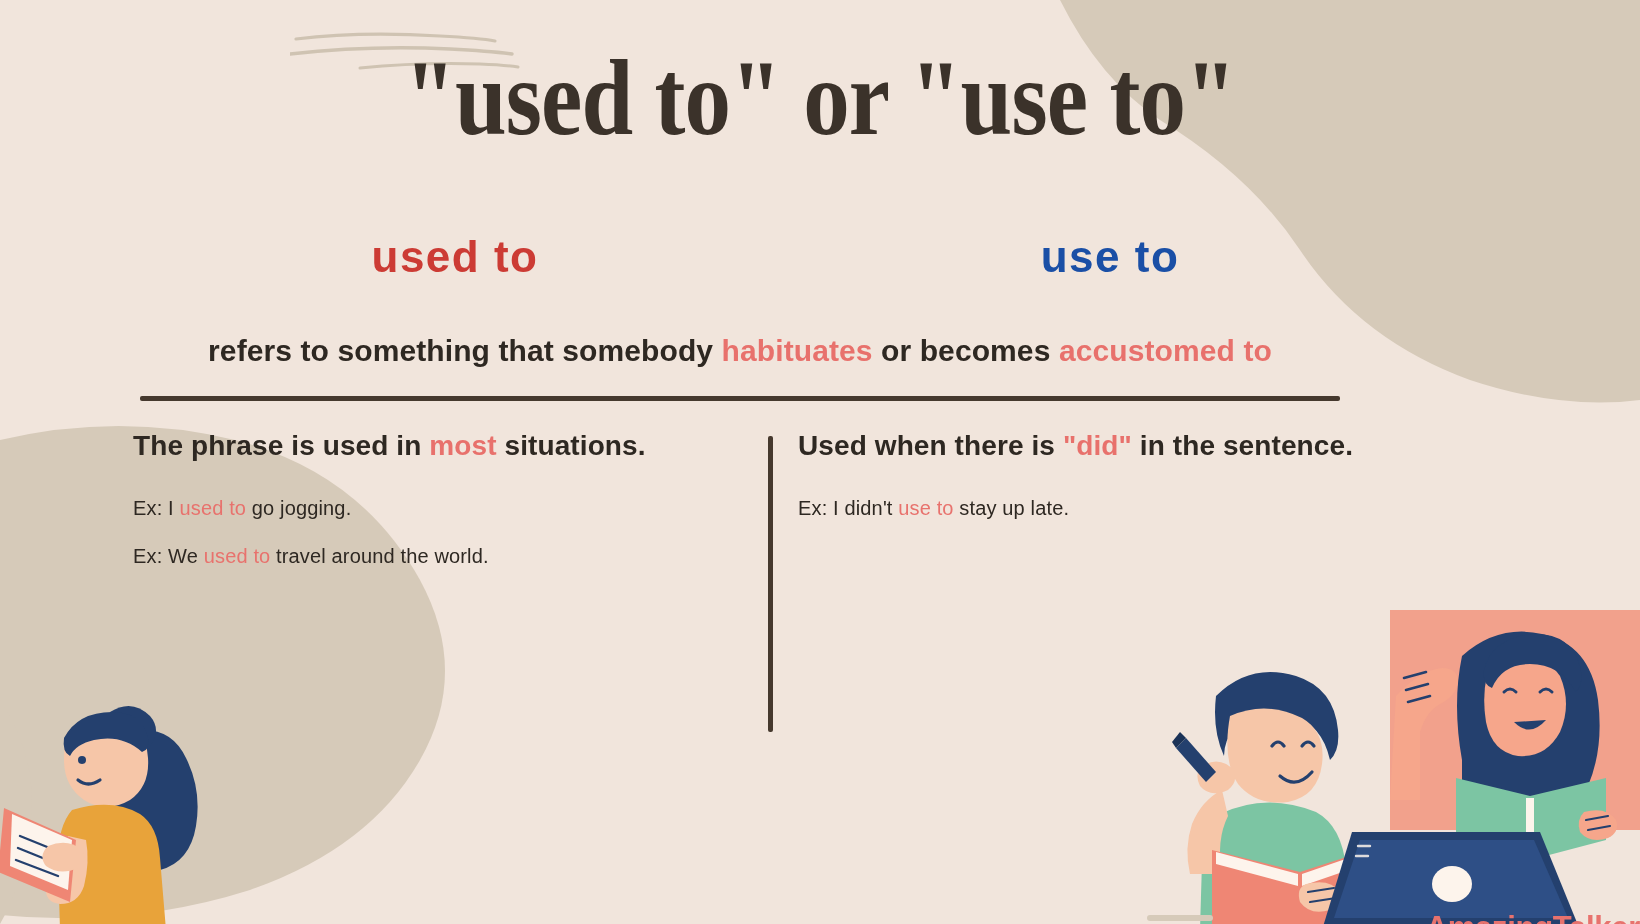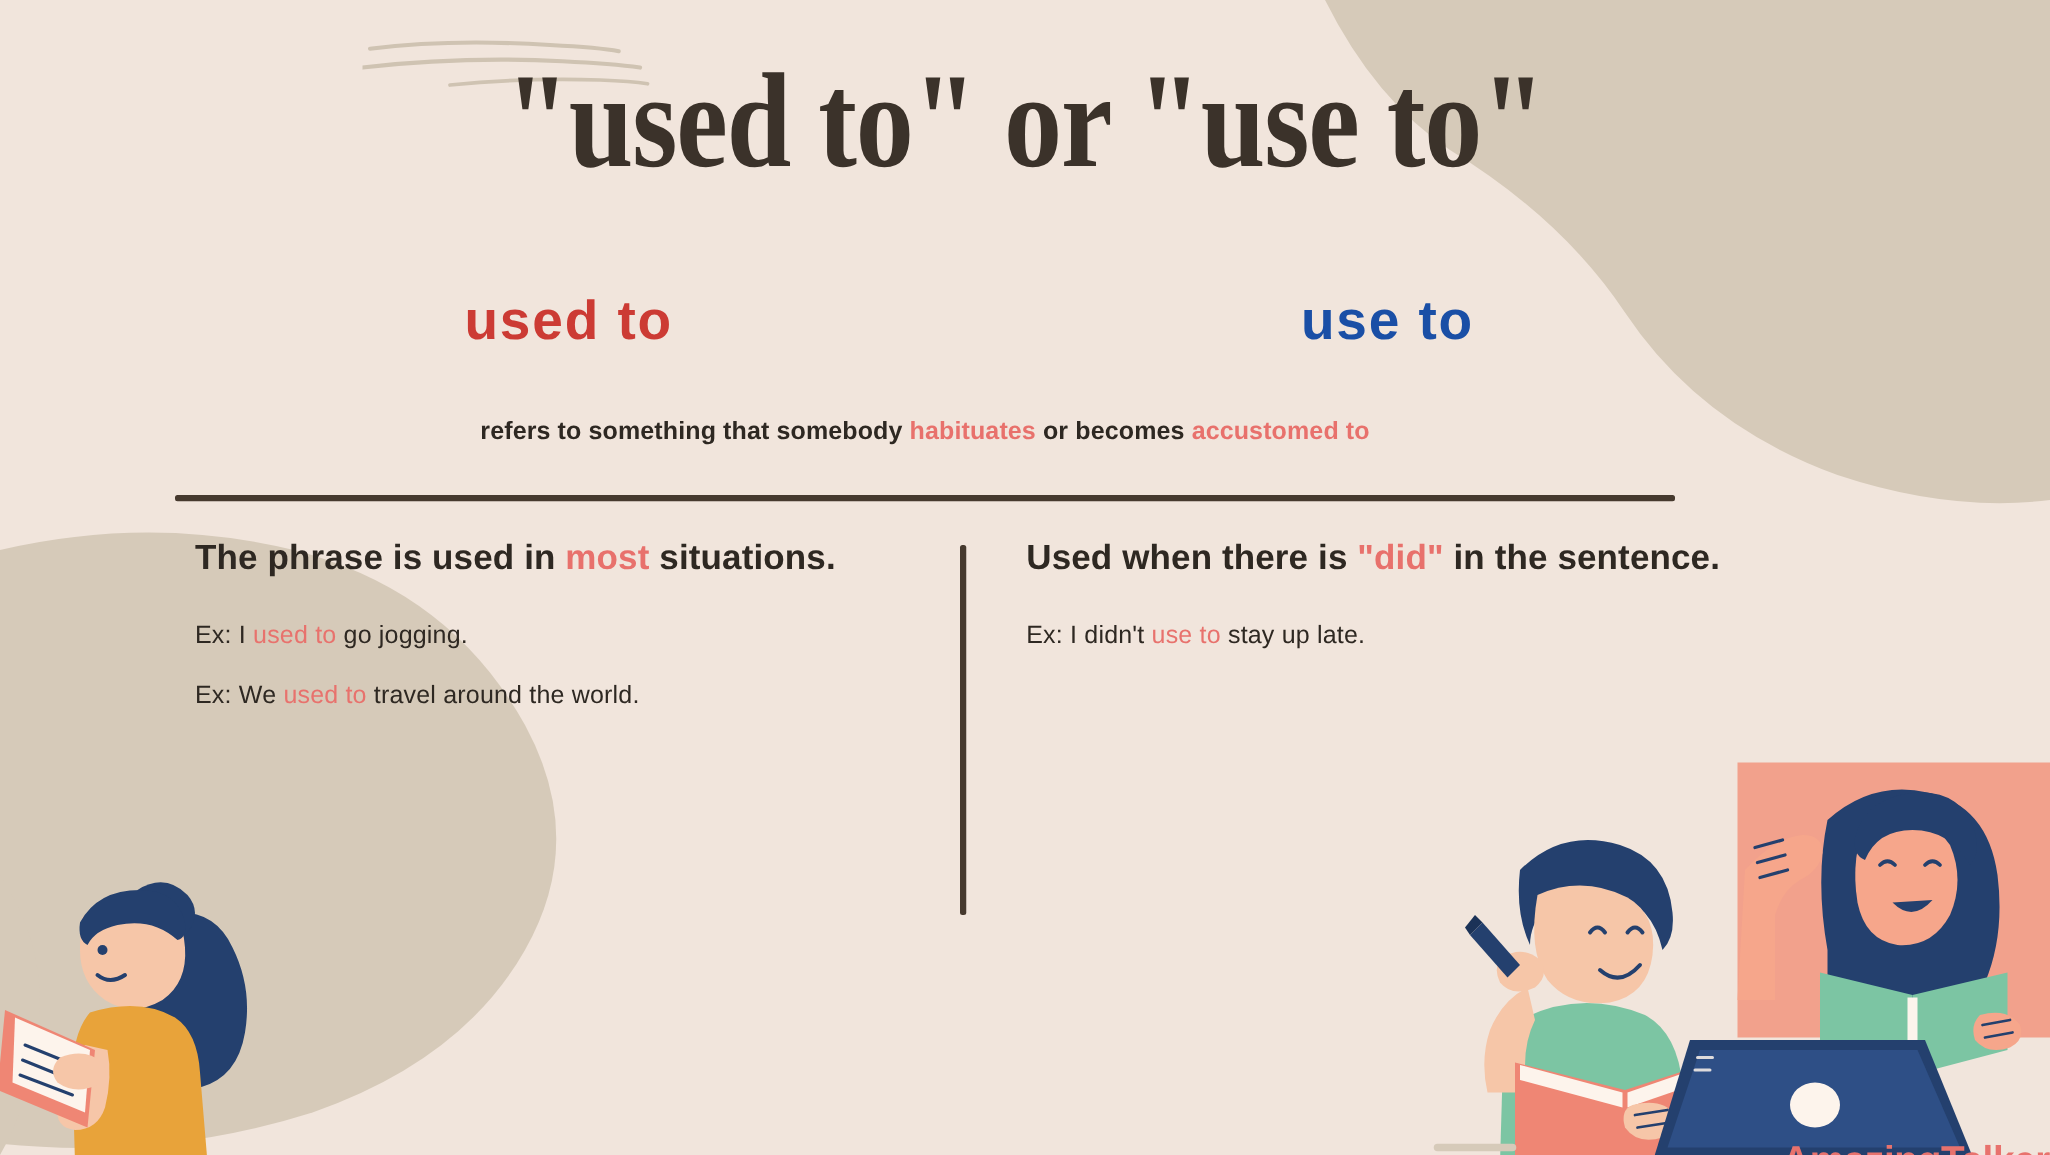--- a/index.html
+++ b/index.html
@@ -35,37 +35,37 @@
     position:absolute; top:232px; z-index:3;
     font-weight:bold; font-size:44px; letter-spacing:1.5px;
   }
   .col-head.left  { left:135px; width:640px; text-align:center; color:#cc3b34; }
   .col-head.right { left:790px; width:640px; text-align:center; color:#1a4fa6; }
 
   
   .subtitle {
     position:absolute; top:334px; left:140px; width:1200px;
     z-index:3; text-align:center;
-    font-weight:bold; font-size:20px; color:#2e2822;
+    font-weight:bold; font-size:30px; color:#2e2822;
     letter-spacing:0.1px; white-space:nowrap;
   }
   .subtitle .hl { color:#e8716c; }
 
   
   .hdivider {
     position:absolute; left:140px; top:396px; width:1200px; height:5px;
     background:#46392e; z-index:3; border-radius:2px;
   }
   .vdivider {
     position:absolute; left:768px; top:436px; width:5px; height:296px;
     background:#46392e; z-index:3; border-radius:2px;
   }
 
   
-  .col { position:absolute; z-index:3;margin-left:23px; }
+  .col { position:absolute; z-index:3; }
   .col.left  { left:133px; top:428px; width:620px; }
   .col.right { left:798px; top:428px; width:640px; }
 
   .col .lead {
     font-weight:bold; font-size:28px; color:#2e2822;
     line-height:1.25; letter-spacing:0.1px;
     margin-bottom:32px;
   }
   .col .lead .hl { color:#e8716c; }
 

